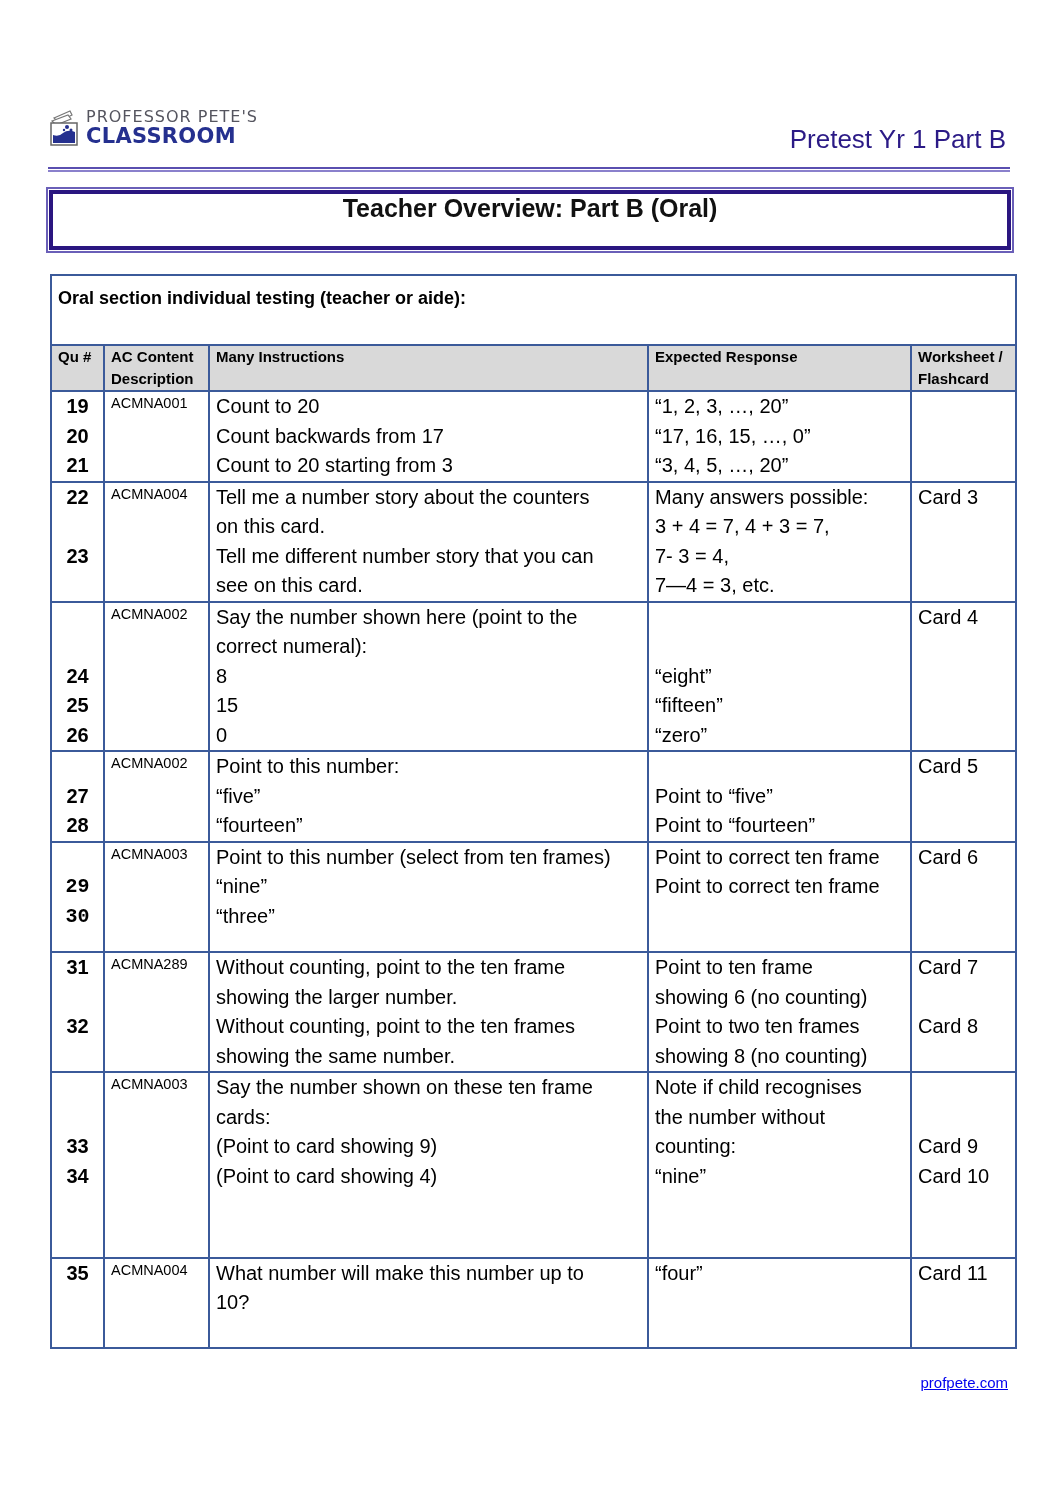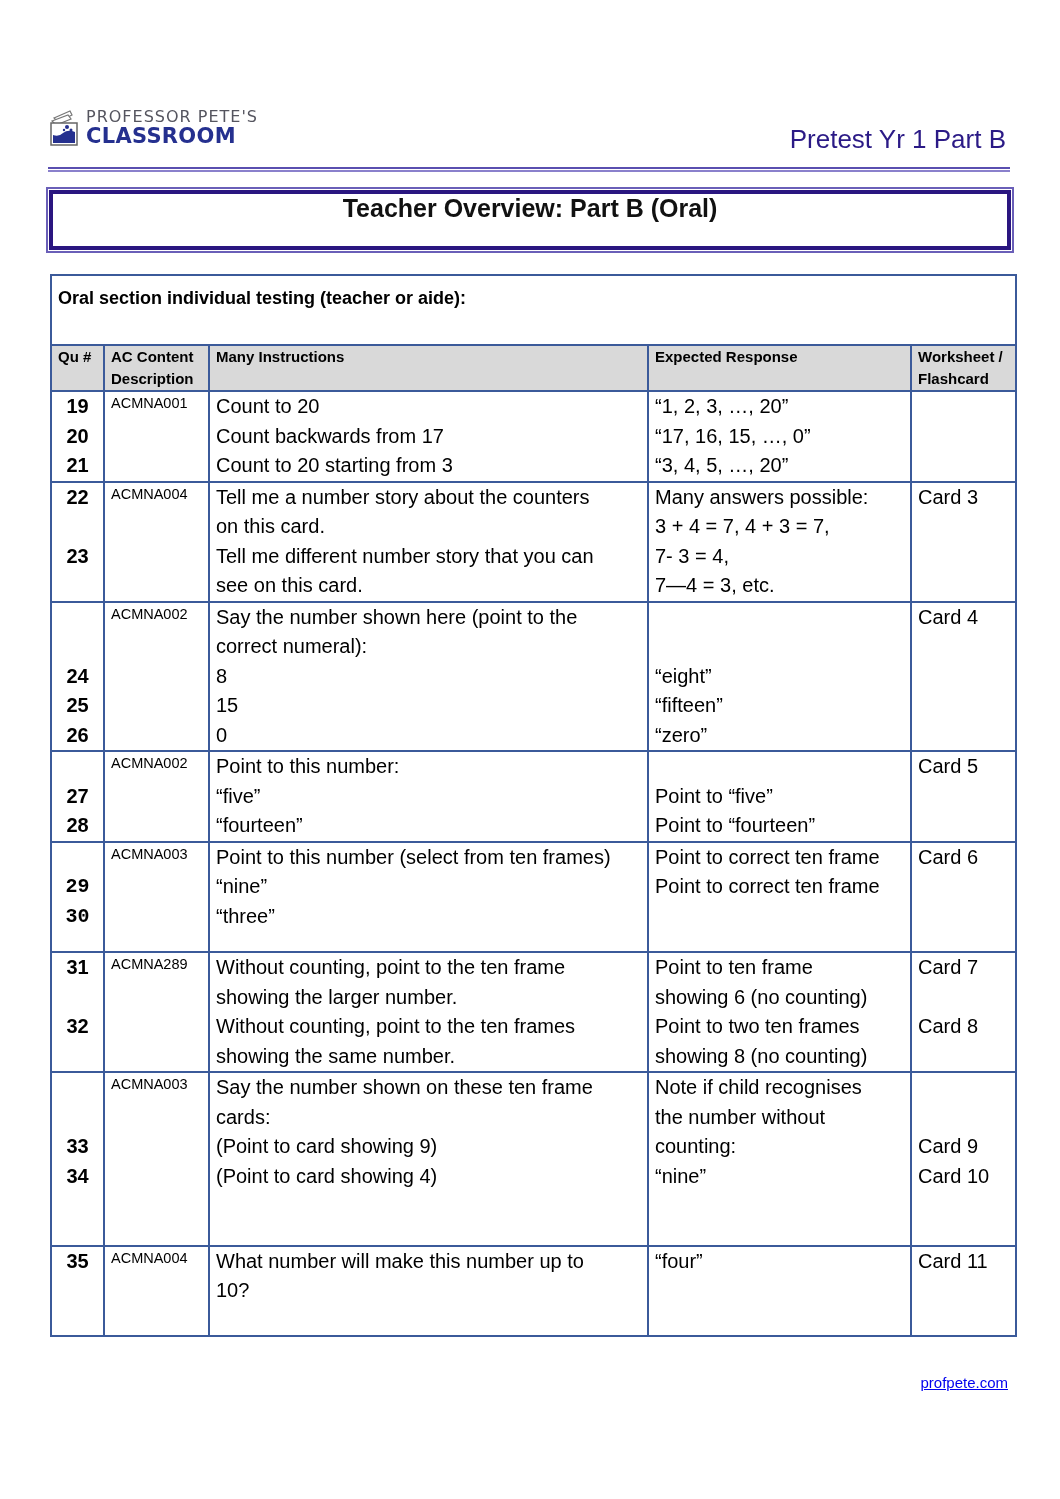--- a/index.html
+++ b/index.html
@@ -243,21 +243,21 @@
           <span class="line"></span>
         </td>
         <td class="ac" style="padding-bottom: 20px;">ACMNA003</td>
         <td class="ins" style="padding-bottom: 20px;">
           <span class="line">Say the number shown on these ten frame</span>
           <span class="line">cards:</span>
           <span class="line">(Point to card showing 9)</span>
           <span class="line">(Point to card showing 4)</span>
           <span class="line"></span>
         </td>
-        <td class="exp" style="padding-bottom: 24px;">
+        <td class="exp" style="padding-bottom: 36px;">
           <span class="line">Note if child recognises</span>
           <span class="line">the number without</span>
           <span class="line">counting:</span>
           <span class="line">“nine”</span>
           <span class="line"></span>
         </td>
         <td class="card" style="padding-bottom: 20px; margin-top: 48px;">
           <span class="line"></span>
           <span class="line"></span>
           <span class="line">Card 9</span>

